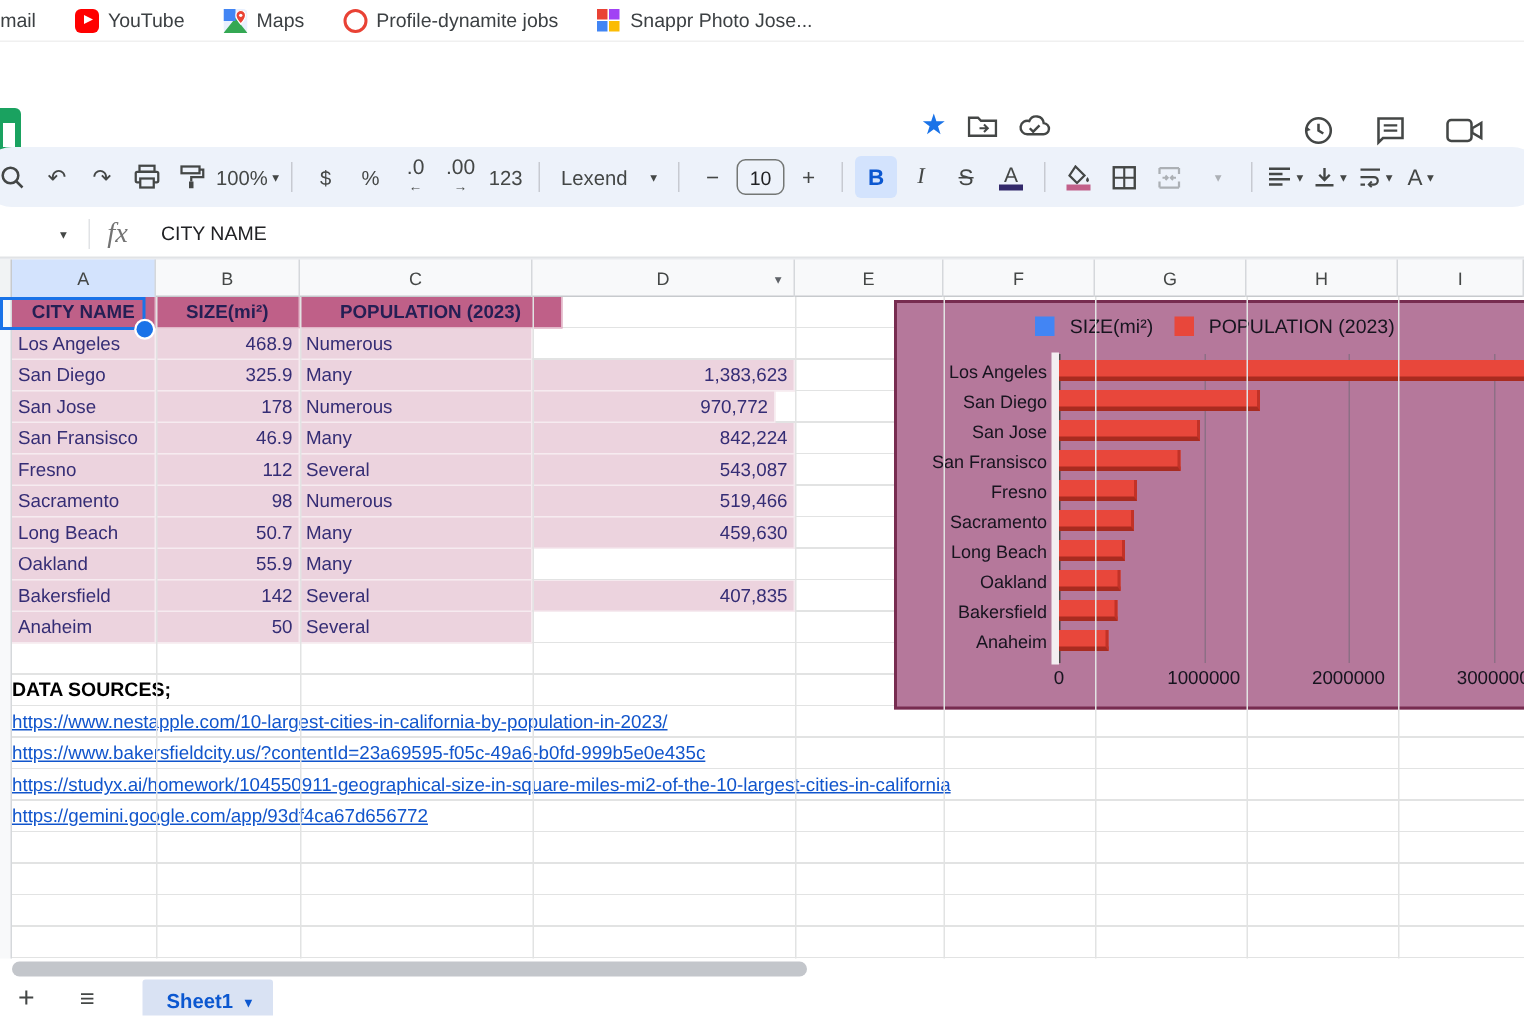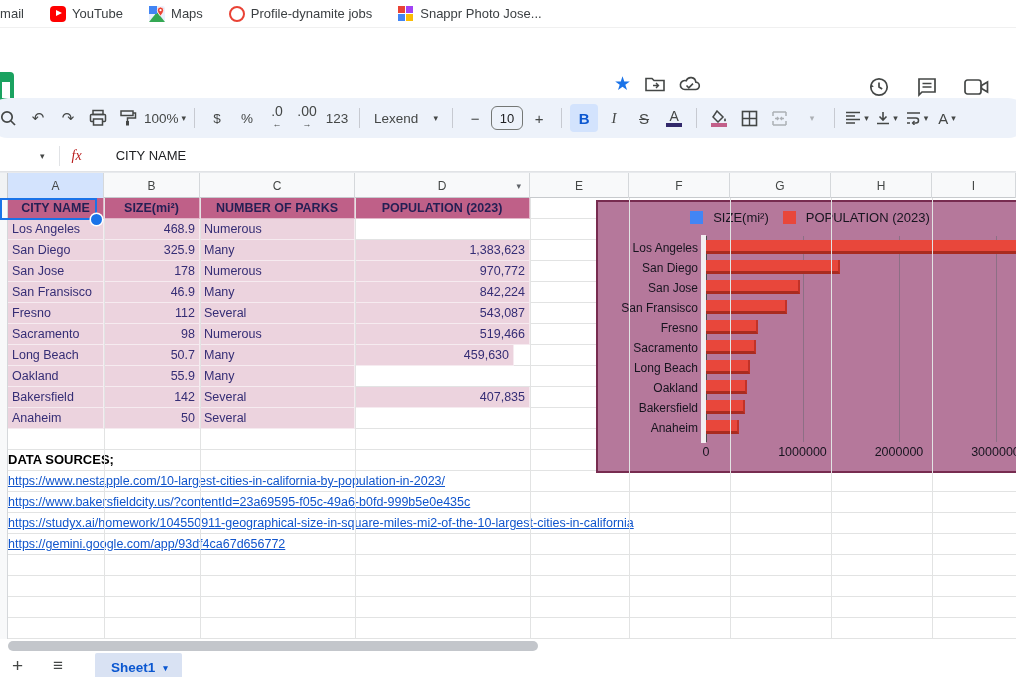--- a/index.html
+++ b/index.html
@@ -41,21 +41,21 @@
   .tb-strike { text-decoration:line-through; }
   .underbar { display:block; width:16px; height:3.5px; margin-top:0.5px; }
   .stack { display:flex; flex-direction:column; align-items:center; line-height:13px; font-size:14px; }
   #font-size-box { width:32px; height:24px; border:1px solid #747775; border-radius:6px; display:flex; align-items:center; justify-content:center; font-size:13px; background:transparent; }
   .grayed { opacity:0.38; }
 
   
   #formulabar { left:0; top:140px; width:1016px; height:32px; background:#fff; border-bottom:1px solid #e1e3e6; display:flex; align-items:center; }
   #namebox-caret { margin-left:40px; font-size:9px; color:#444746; }
   #fx-sep { width:1px; height:20px; background:#e1e3e6; margin:0 12px 0 14px; }
-  #fx-label { font-style:italic; font-family:"Liberation Serif", serif; color:#b91c1c; font-size:14px; margin-right:34px; }
+  #fx-label { font-style:italic; font-family:"Liberation Serif", serif; color:#737373; font-size:19px; margin-right:22px; }
   #formula-value { font-size:13px; color:#202124; }
 
   
   #colheaders { left:0; top:172px; width:1016px; height:26px; background:#f8f9fa; border-bottom:1px solid #c7cacd; border-top:1px solid #e8eaed; }
   .colhdr { position:absolute; top:0; height:25px; border-right:1px solid #d5d8db; display:flex; align-items:center; justify-content:center; font-size:12px; color:#444746; cursor:pointer; }
   .colhdr.sel { background:#d3e3fd; }
   .corner { position:absolute; left:0; top:0; width:8px; height:25px; background:#f1f3f4; border-right:1px solid #c7cacd; }
   .filter-caret { position:absolute; right:8px; font-size:9px; color:#5f6368; }
 
   
@@ -339,39 +339,38 @@
     </div>
   </div>
 
 <div id="gridarea" class="abs">
   <div id="rowsliver"></div>
 
   <div id="datatable">
       <div class="trow thead">
         <div class="tcell " style="width: 96px;">CITY NAME</div>
         <div class="tcell " style="width: 96px;">SIZE(mi²)</div>
-        <div class="tcell " style="width: 155px;">NUMBER OF PARKS</div>
         <div class="tcell " style="width: 175px;">POPULATION (2023)</div>
       </div>
       <div class="trow">
         <div class="tcell al" style="width: 96px;">Los Angeles</div>
         <div class="tcell ar" style="width: 96px;">468.9</div>
         <div class="tcell al" style="width: 155px;">Numerous</div>
       </div>
       <div class="trow">
         <div class="tcell al" style="width: 96px;">San Diego</div>
         <div class="tcell ar" style="width: 96px;">325.9</div>
         <div class="tcell al" style="width: 155px;">Many</div>
         <div class="tcell ar" style="width: 175px;">1,383,623</div>
       </div>
       <div class="trow">
         <div class="tcell al" style="width: 96px;">San Jose</div>
         <div class="tcell ar" style="width: 96px;">178</div>
         <div class="tcell al" style="width: 155px;">Numerous</div>
-        <div class="tcell ar" style="width: 175px;">970,772</div>
+        <div class="tcell ar" style="width: 162px;">970,772</div>
       </div>
       <div class="trow">
         <div class="tcell al" style="width: 96px;">San Fransisco</div>
         <div class="tcell ar" style="width: 96px;">46.9</div>
         <div class="tcell al" style="width: 155px;">Many</div>
         <div class="tcell ar" style="width: 175px;">842,224</div>
       </div>
       <div class="trow">
         <div class="tcell al" style="width: 96px;">Fresno</div>
         <div class="tcell ar" style="width: 96px;">112</div>
@@ -381,21 +380,21 @@
       <div class="trow">
         <div class="tcell al" style="width: 96px;">Sacramento</div>
         <div class="tcell ar" style="width: 96px;">98</div>
         <div class="tcell al" style="width: 155px;">Numerous</div>
         <div class="tcell ar" style="width: 175px;">519,466</div>
       </div>
       <div class="trow">
         <div class="tcell al" style="width: 96px;">Long Beach</div>
         <div class="tcell ar" style="width: 96px;">50.7</div>
         <div class="tcell al" style="width: 155px;">Many</div>
-        <div class="tcell ar" style="width: 159px;">459,630</div>
+        <div class="tcell ar" style="width: 175px;">459,630</div>
       </div>
       <div class="trow">
         <div class="tcell al" style="width: 96px;">Oakland</div>
         <div class="tcell ar" style="width: 96px;">55.9</div>
         <div class="tcell al" style="width: 155px;">Many</div>
       </div>
       <div class="trow">
         <div class="tcell al" style="width: 96px;">Bakersfield</div>
         <div class="tcell ar" style="width: 96px;">142</div>
         <div class="tcell al" style="width: 155px;">Several</div>

